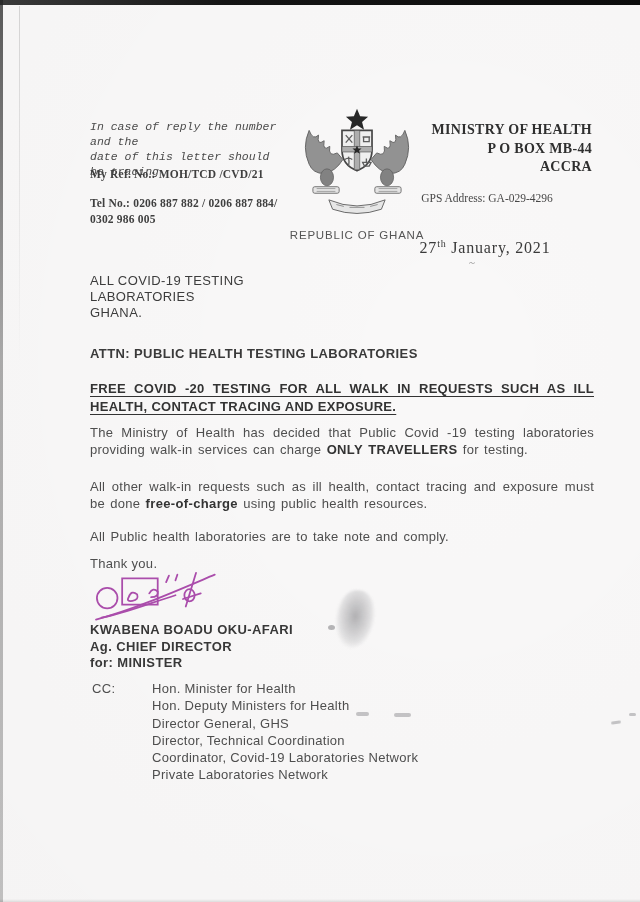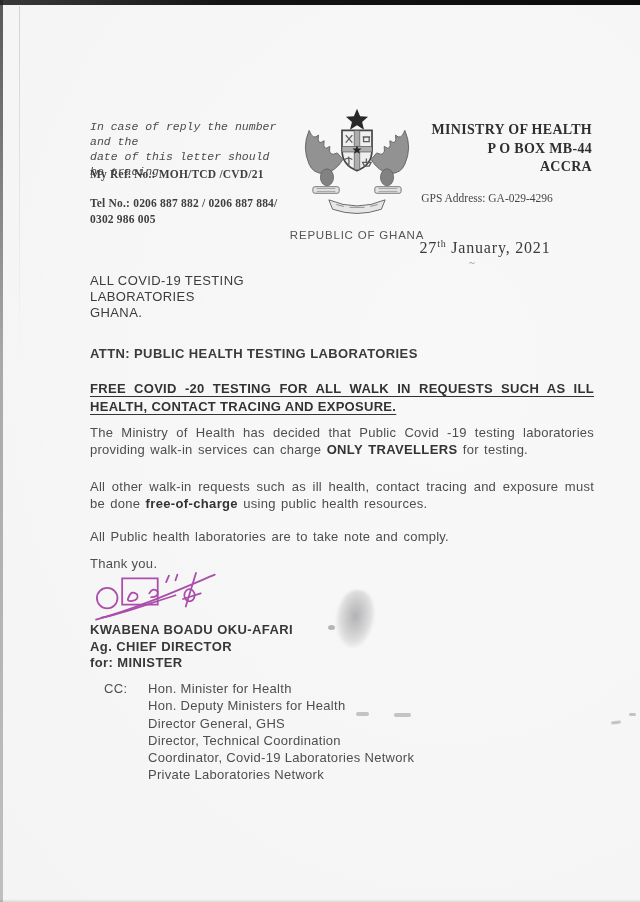--- a/index.html
+++ b/index.html
@@ -110,21 +110,21 @@
   .para b{color:#333;letter-spacing:.35px;}
   .p1{top:424px;}
   .p2{top:478px;}
   .p3{top:528px;}
   .closing{position:absolute;left:90px;top:556px;font-size:13px;color:#4e4e4e;letter-spacing:.3px;}
   .signature-svg{position:absolute;left:92px;top:570px;width:152px;height:58px;}
   .signer{
     position:absolute;left:90px;top:622px;width:320px;
     font-weight:bold;font-size:13px;line-height:16.5px;color:#383838;letter-spacing:.4px;
   }
-  .cc-block{position:absolute;left:104px;top:680px;width:420px;display:flex;}
+  .cc-block{position:absolute;left:92px;top:680px;width:420px;display:flex;gap:16px;}
   .cc-label{font-size:13px;color:#4e4e4e;letter-spacing:.4px;line-height:17.3px;width:44px;}
   .cc-items{font-size:13px;color:#4e4e4e;letter-spacing:.3px;line-height:17.3px;}
   .cc-items div{margin:0;}
 </style>
 </head>
 <body>
 
 <div class="page">
 
   <div class="scan-top-band"></div>

